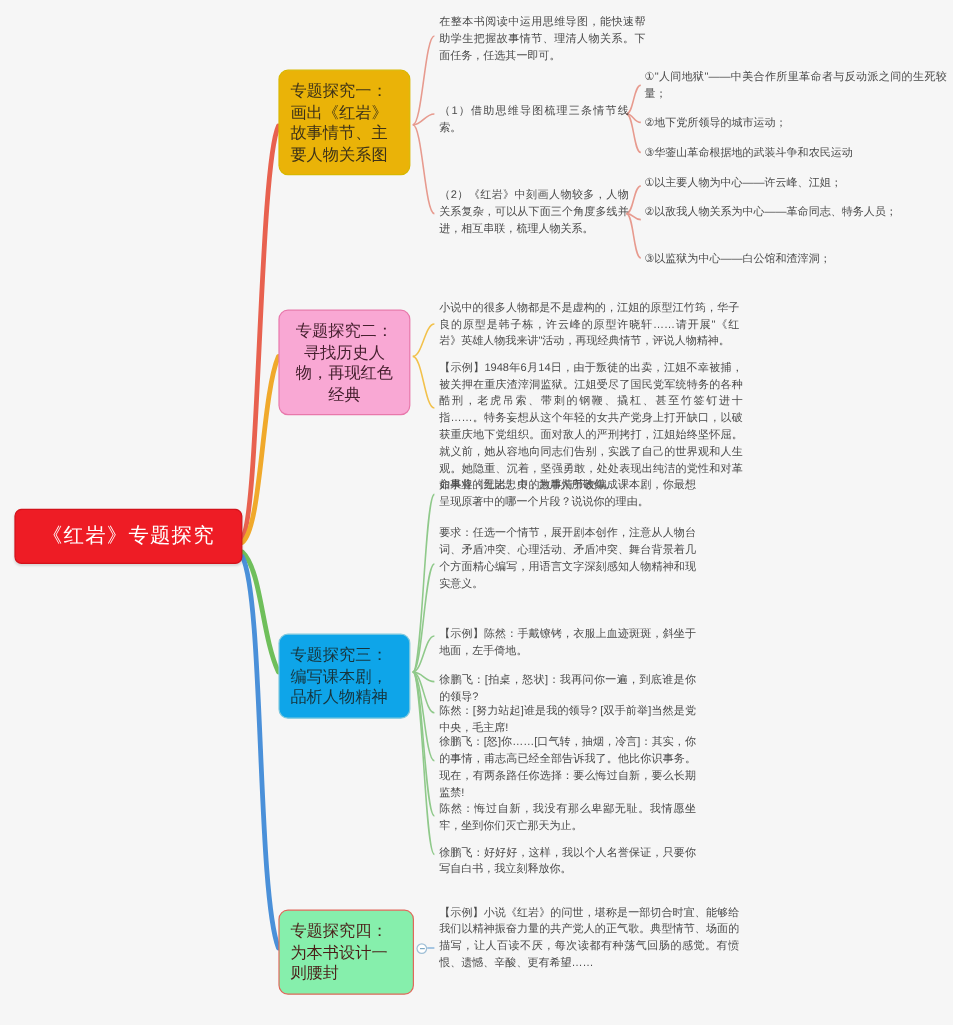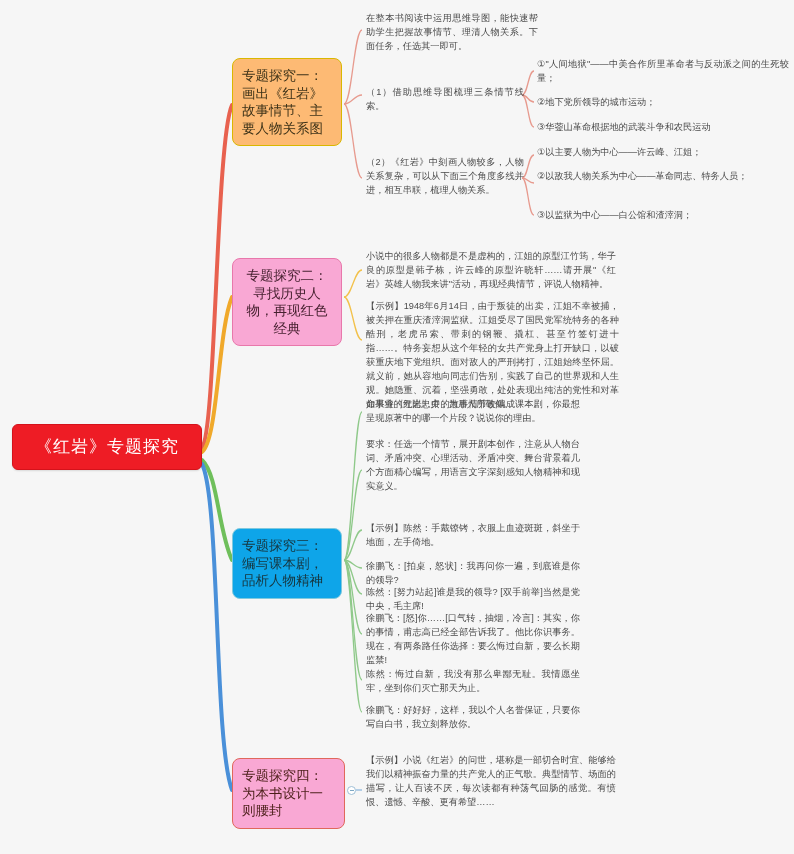--- a/index.html
+++ b/index.html
@@ -37,24 +37,24 @@
   }
 
   
   .topic{
     padding:8px 9px;
     font-size:13.5px;
     border-width:1.4px;
     border-style:solid;
     border-radius:8px;
   }
-  .topic1{left:232px;top:58px;width:110px;background:#fdba74;border-color:#d9b700;color:#3d3218;}
+  .topic1{left:232px;top:58px;width:110px;background:#eab308;border-color:#d9b700;color:#3d3218;}
   .topic2{left:232px;top:258px;width:110px;background:#f9a8d4;border-color:#e878ab;color:#46202f;text-align:center;}
   .topic3{left:232px;top:528px;width:110px;background:#0ea5e9;border-color:#7fc9de;color:#17343c;}
-  .topic4{left:232px;top:758px;width:113px;background:#f9a8d4;border-color:#e0685b;color:#4a1e18;}
+  .topic4{left:232px;top:758px;width:113px;background:#86efac;border-color:#e0685b;color:#4a1e18;}
 
   
   .leaf{
     position:absolute;
     font-size:9.2px;
     line-height:1.52;
     color:#4a4a4a;
     box-sizing:border-box;
     white-space:pre-line;
     text-align:justify;

